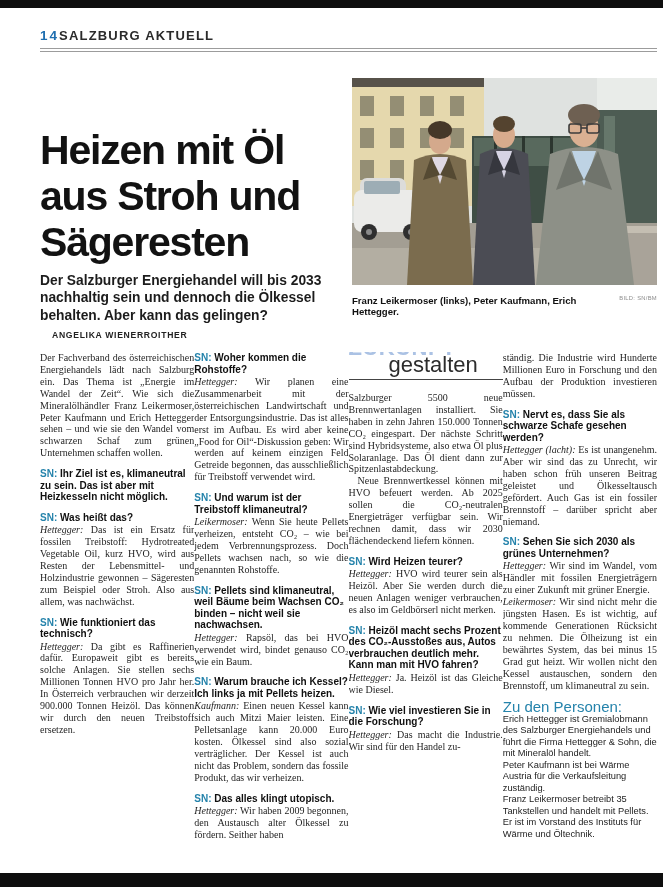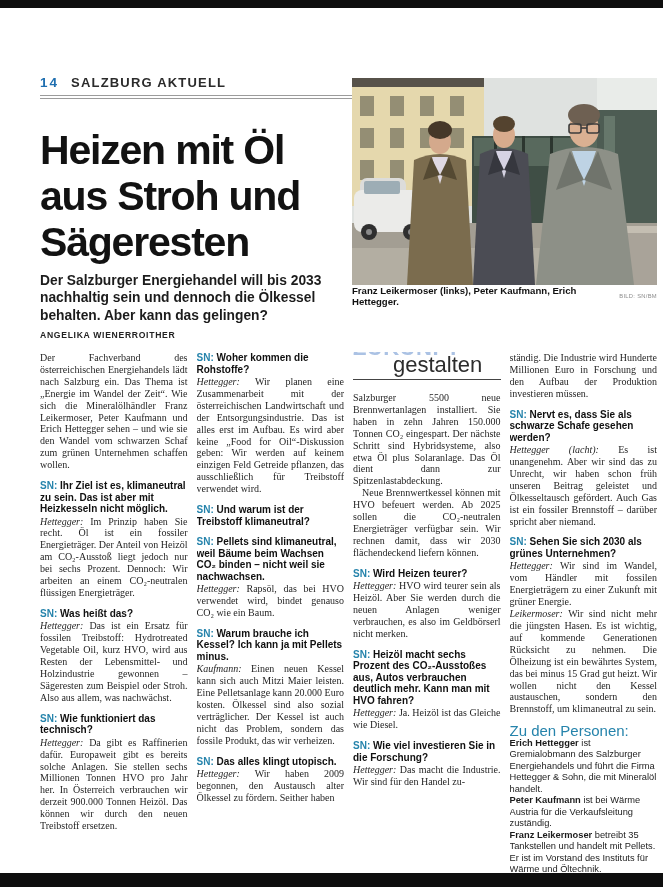--- a/index.html
+++ b/index.html
@@ -5,42 +5,42 @@
   html,body{margin:0;padding:0;}
   body{
     width:663px;height:887px;position:relative;overflow:hidden;
     background:#ffffff;font-family:"Liberation Sans",sans-serif;color:#1e1e1e;
   }
   .top-bar{position:absolute;left:0;top:0;width:663px;height:8px;background:#0e0e0e;}
   .bottom-bar{position:absolute;left:0;bottom:0;width:663px;height:14px;background:#0e0e0e;}
 
   
   .header{position:absolute;left:40px;top:28px;width:617px;}
-  .header-line{display:flex;align-items:baseline;gap:12px;margin-top:47px;}
+  .header-line{display:flex;align-items:baseline;gap:0;}
   .page-number{color:#1f6fb0;font-weight:700;font-size:13.5px;letter-spacing:2px;}
   .section-title{color:#2b2b2b;font-weight:600;font-size:13px;letter-spacing:1.2px;}
   .header-rule{margin-top:5px;height:2px;border-top:1px solid #9c9c9c;border-bottom:1px solid #9c9c9c;}
 
   
   .headline{position:absolute;left:40px;top:101px;width:318px;
     font-size:41px;font-weight:700;line-height:1.12;letter-spacing:-1.2px;color:#121212;}
   .subhead{position:absolute;left:40px;top:258px;width:310px;
     font-size:13.8px;font-weight:600;line-height:1.26;color:#1c1c1c;}
 
   
   .photo-wrap{position:absolute;left:352px;top:78px;width:305px;}
   .photo{width:305px;height:207px;display:block;background:#d8dad6;}
-  .caption-row{display:flex;justify-content:space-between;align-items:center;margin-top:0;}
+  .caption-row{display:flex;justify-content:space-between;align-items:flex-start;margin-top:10px;}
   .caption{font-size:9.6px;font-weight:700;color:#111;}
   .credit{font-size:5.8px;color:#8d8d8d;letter-spacing:.3px;white-space:nowrap;margin-left:6px;}
 
-  .byline{position:absolute;left:40px;top:330px;font-size:8.6px;font-weight:700;letter-spacing:.7px;color:#222;text-align:right;}
-
-  
-  .columns{position:absolute;left:40px;top:352px;width:617px;height:520px;display:flex;gap:9px;}
+  .byline{position:absolute;left:52px;top:330px;font-size:8.6px;font-weight:700;letter-spacing:.7px;color:#222;text-align:right;}
+
+  
+  .columns{position:absolute;left:40px;top:352px;width:617px;height:520px;display:flex;}
   .col{flex:1 1 0;overflow:hidden;}
   .col p{margin:0;}
   .bodytext,.answer,.intro{
     font-family:"Liberation Serif","DejaVu Serif",serif;
     font-size:10px;line-height:11.9px;text-align:justify;color:#1f1f1f;
   }
   .speaker{font-style:italic;}
   .question{font-size:10px;line-height:11.5px;font-weight:700;color:#101010;margin:9px 0 1px 0 !important;}
   .question .sn{color:#2583ab;}
   .col > .question:first-child{margin-top:0 !important;}
@@ -48,21 +48,21 @@
 
   
   .zlogo{margin:-14px 0 12px 0;}
   .zlogo .z1{display:block;color:#abc2e4;font-weight:700;font-size:22px;line-height:20px;letter-spacing:.5px;}
   .zlogo .z2{display:block;color:#2c2c2c;font-weight:400;font-size:22px;line-height:20px;padding-left:40px;margin-top:-3px;}
   .zlogo-rule{border-bottom:1px solid #444;margin-top:4px;}
 
   
   .persons{margin-top:10px;font-size:9.3px;line-height:11.5px;color:#1c1c1c;}
   .persons-header{color:#2583ab;font-weight:400;font-size:15px;margin-bottom:1px;}
-  .person-name{font-weight:700;text-align:right;}
+  .person-name{font-weight:400;text-align:right;}
 </style>
 </head>
 <body>
 
 <div class="top-bar"></div>
 
 <header class="header">
   <div class="header-line">
     <span class="page-number">14</span>
     <span class="section-title">SALZBURG AKTUELL</span>
@@ -152,34 +152,34 @@
   </figcaption>
 </figure>
 
 <div class="byline">ANGELIKA WIENERROITHER</div>
 
 <div class="columns">
 
   <div class="col">
     <p class="intro">Der Fachverband des österreichischen Energiehandels lädt nach Salzburg ein. Das Thema ist „Energie im Wandel der Zeit“. Wie sich die Mineralölhändler Franz Leikermoser, Peter Kaufmann und Erich Hettegger sehen – und wie sie den Wandel vom schwarzen Schaf zum grünen Unternehmen schaffen wollen.</p>
     <p class="question"><span class="sn">SN:</span> <span>Ihr Ziel ist es, klimaneutral zu sein. Das ist aber mit Heizkesseln nicht möglich.</span></p>
-    <p class="answer"><span class="speaker">Hettegger:</span><span> Im Prinzip haben Sie recht. Öl ist ein fossiler Energieträger. Der Anteil von Heizöl am CO₂-Ausstoß liegt jedoch nur bei sechs Prozent. Dennoch: Wir arbeiten an einem CO₂-neutralen flüssigen Energieträger.</span></p>
     <p class="question"><span class="sn">SN:</span> <span>Was heißt das?</span></p>
     <p class="answer"><span class="speaker">Hettegger:</span><span> Das ist ein Ersatz für fossilen Treibstoff: Hydrotreated Vegetable Oil, kurz HVO, wird aus Resten der Lebensmittel- und Holzindustrie gewonnen – Sägeresten zum Beispiel oder Stroh. Also aus allem, was nachwächst.</span></p>
     <p class="question"><span class="sn">SN:</span> <span>Wie funktioniert das technisch?</span></p>
     <p class="answer"><span class="speaker">Hettegger:</span><span> Da gibt es Raffinerien dafür. Europaweit gibt es bereits solche Anlagen. Sie stellen sechs Millionen Tonnen HVO pro Jahr her. In Österreich verbrauchen wir derzeit 900.000 Tonnen Heizöl. Das können wir durch den neuen Treibstoff ersetzen.</span></p>
   </div>
 
   <div class="col">
     <p class="question"><span class="sn">SN:</span> <span>Woher kommen die Rohstoffe?</span></p>
-    <p class="answer"><span class="speaker">Hettegger:</span><span> Wir planen eine Zusammenarbeit mit der österreichischen Landwirtschaft und der Entsorgungsindustrie. Das ist alles erst im Aufbau. Es wird aber keine „Food for Oil“-Diskussion geben: Wir werden auf keinem einzigen Feld Getreide pflanzen, das ausschließlich für Treibstoff verwendet wird.</span></p>
+    <p class="answer"><span class="speaker">Hettegger:</span><span> Wir planen eine Zusammenarbeit mit der österreichischen Landwirtschaft und der Entsorgungsindustrie. Das ist alles erst im Aufbau. Es wird aber keine „Food for Oil“-Diskussion geben: Wir werden auf keinem einzigen Feld Getreide begonnen, das ausschließlich für Treibstoff verwendet wird.</span></p>
     <p class="question"><span class="sn">SN:</span> <span>Und warum ist der Treibstoff klimaneutral?</span></p>
+    <p class="answer"><span class="speaker">Leikermoser:</span><span> Wenn Sie heute Pellets verheizen, entsteht CO₂ – wie bei jedem Verbrennungsprozess. Doch Pellets wachsen nach, so wie die genannten Rohstoffe.</span></p>
     <p class="question"><span class="sn">SN:</span> <span>Pellets sind klimaneutral, weil Bäume beim Wachsen CO₂ binden – nicht weil sie nachwachsen.</span></p>
     <p class="answer"><span class="speaker">Hettegger:</span><span> Rapsöl, das bei HVO verwendet wird, bindet genauso CO₂ wie ein Baum.</span></p>
-    <p class="question"><span class="sn">SN:</span> <span>Warum brauche ich Kessel? Ich kann ja mit Pellets minus.</span></p>
+    <p class="question"><span class="sn">SN:</span> <span>Warum brauche ich Kessel? Ich links ja mit Pellets heizen.</span></p>
     <p class="answer"><span class="speaker">Kaufmann:</span><span> Einen neuen Kessel kann sich auch Mitzi Maier leisten. Eine Pelletsanlage kann 20.000 Euro kosten. Ölkessel sind also sozial verträglicher. Der Kessel ist auch nicht das Problem, sondern das fossile Produkt, das wir verheizen.</span></p>
     <p class="question"><span class="sn">SN:</span> <span>Das alles klingt utopisch.</span></p>
     <p class="answer"><span class="speaker">Hettegger:</span><span> Wir haben 2009 begonnen, den Austausch alter Ölkessel zu fördern. Seither haben</span></p>
   </div>
 
   <div class="col">
     <div class="zlogo">
       <span class="z1">ZUKUNFT</span>
       <span class="z2">gestalten</span>
       <div class="zlogo-rule"></div>

